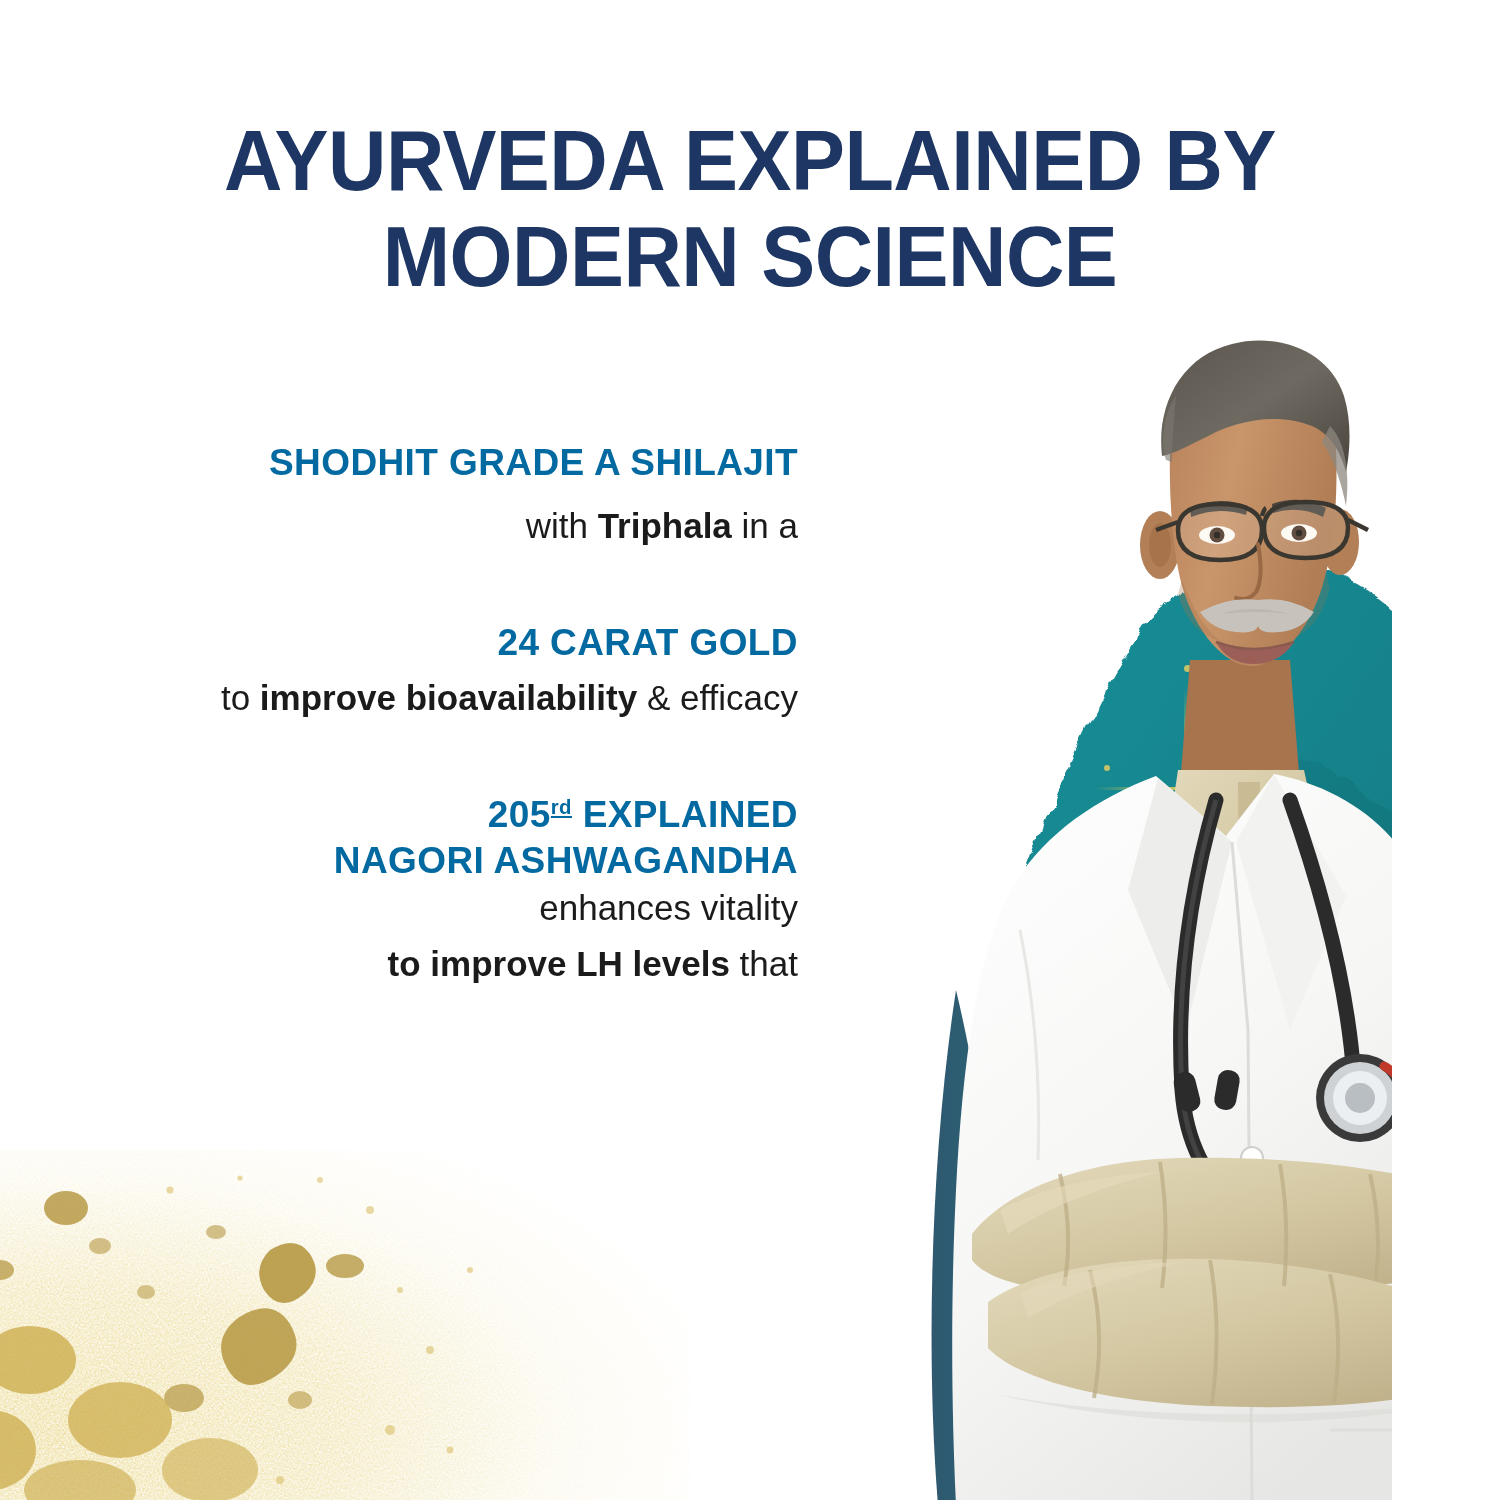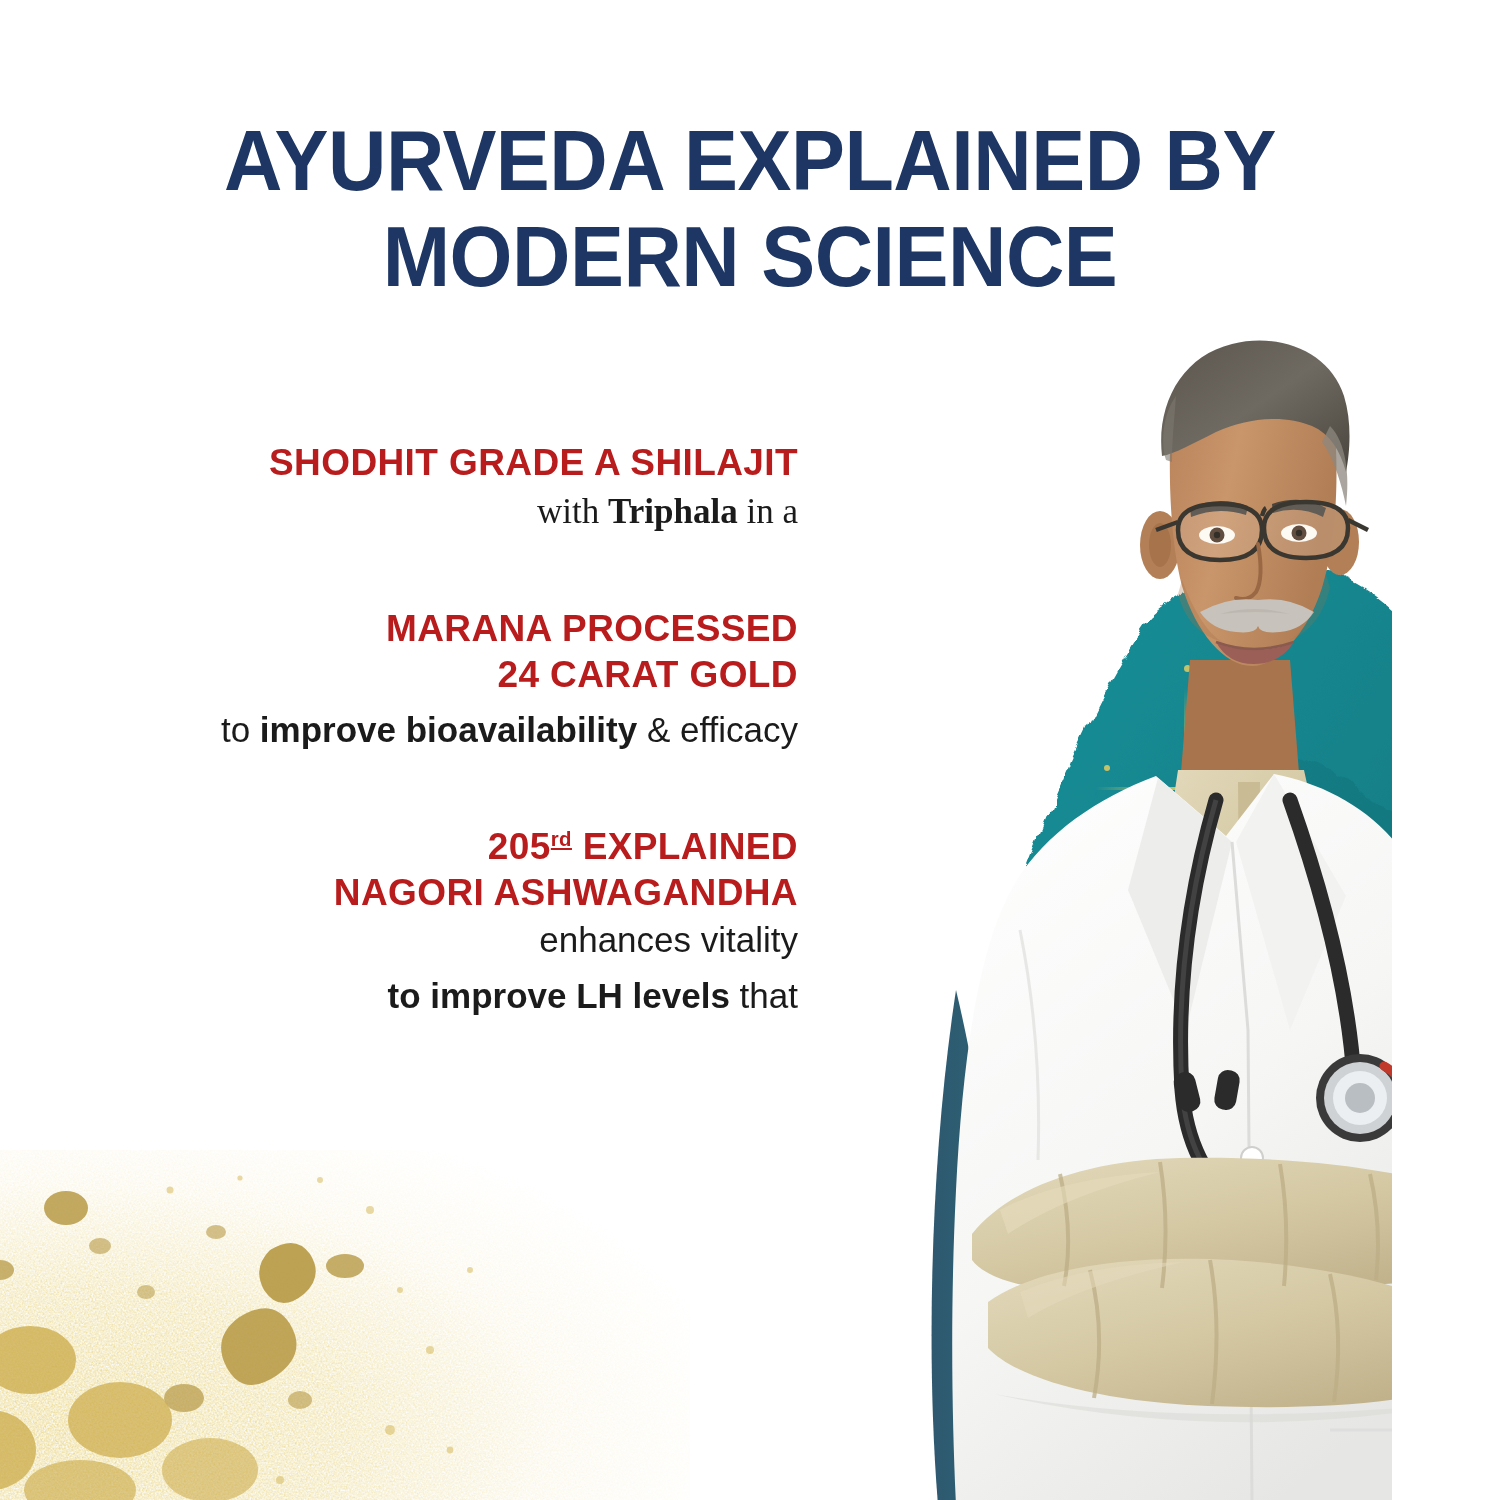--- a/index.html
+++ b/index.html
@@ -32,38 +32,38 @@
 
   
   .blocks{
     position:absolute;left:60px;top:440px;width:738px;
     text-align:right;z-index:6;
   }
   .blk{margin-bottom:70px;}
   .blk:last-child{margin-bottom:0;}
   .gold-line{
     display:block;
-    color:#b91c1c;
+    color:#0369a1;
     font-weight:700;
     font-size:37px;
     line-height:46px;
     letter-spacing:0.4px;
     white-space:nowrap;
   }
   .gold-line sup{font-size:0.55em;vertical-align:super;line-height:0;text-decoration:underline;}
   .body-line{
     display:block;
     color:#1b1b1b;
     font-size:35px;
     line-height:48px;
     font-weight:400;
     white-space:nowrap;
   }
   .body-line b{font-weight:700;}
-  .sp2{margin-top:2px;font-family:Liberation Serif, serif;}
+  .sp2{margin-top:16px;}
   .sp3{margin-top:8px;}
 
   
   .teal-blob{
     position:absolute;
     left:955px;top:545px;
     width:600px;height:900px;
     z-index:1;
     overflow:hidden;
   }
@@ -379,21 +379,20 @@
   </div>
 
   <div class="blocks">
 
     <div class="blk">
       <span class="gold-line">SHODHIT GRADE A SHILAJIT</span>
       <span class="body-line sp2"><span>with </span><b>Triphala</b><span> in a</span></span>
     </div>
 
     <div class="blk">
-      <span class="gold-line">MARANA PROCESSED</span>
       <span class="gold-line">24 CARAT GOLD</span>
       <span class="body-line sp3"><span>to </span><b>improve bioavailability</b><span> &amp; efficacy</span></span>
     </div>
 
     <div class="blk">
       <span class="gold-line"><span>205</span><sup>rd</sup><span> EXPLAINED</span></span>
       <span class="gold-line">NAGORI ASHWAGANDHA</span>
       <span class="body-line">enhances vitality</span>
       <span class="body-line sp3"><span></span><b>to improve LH levels</b><span>  that</span></span>
     </div>

